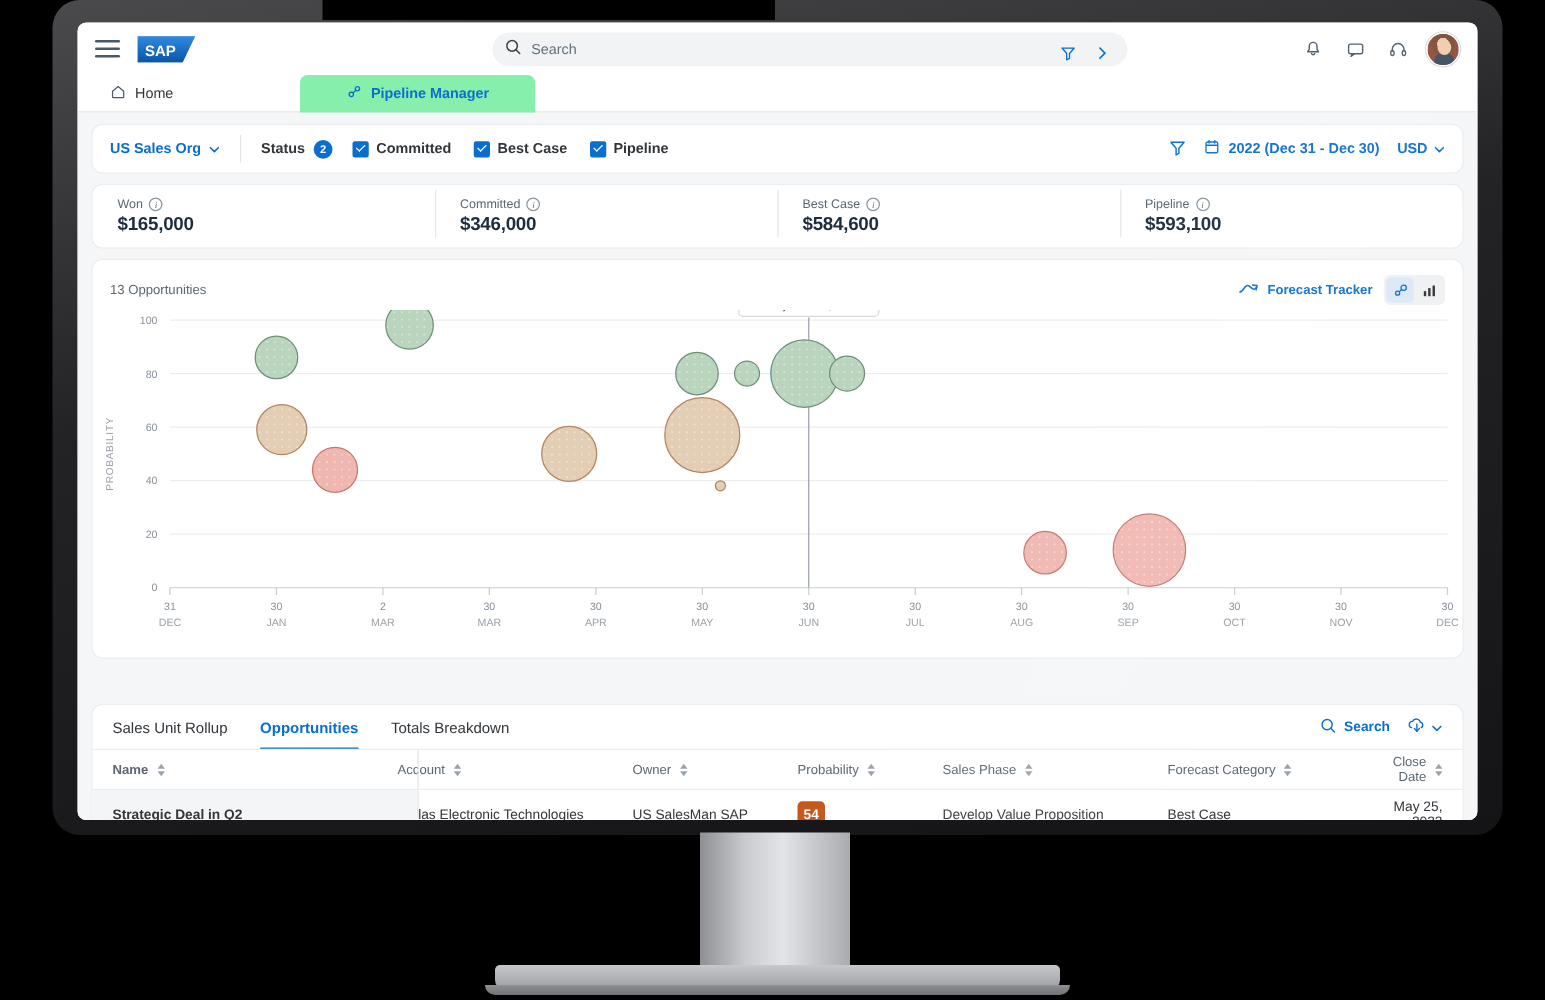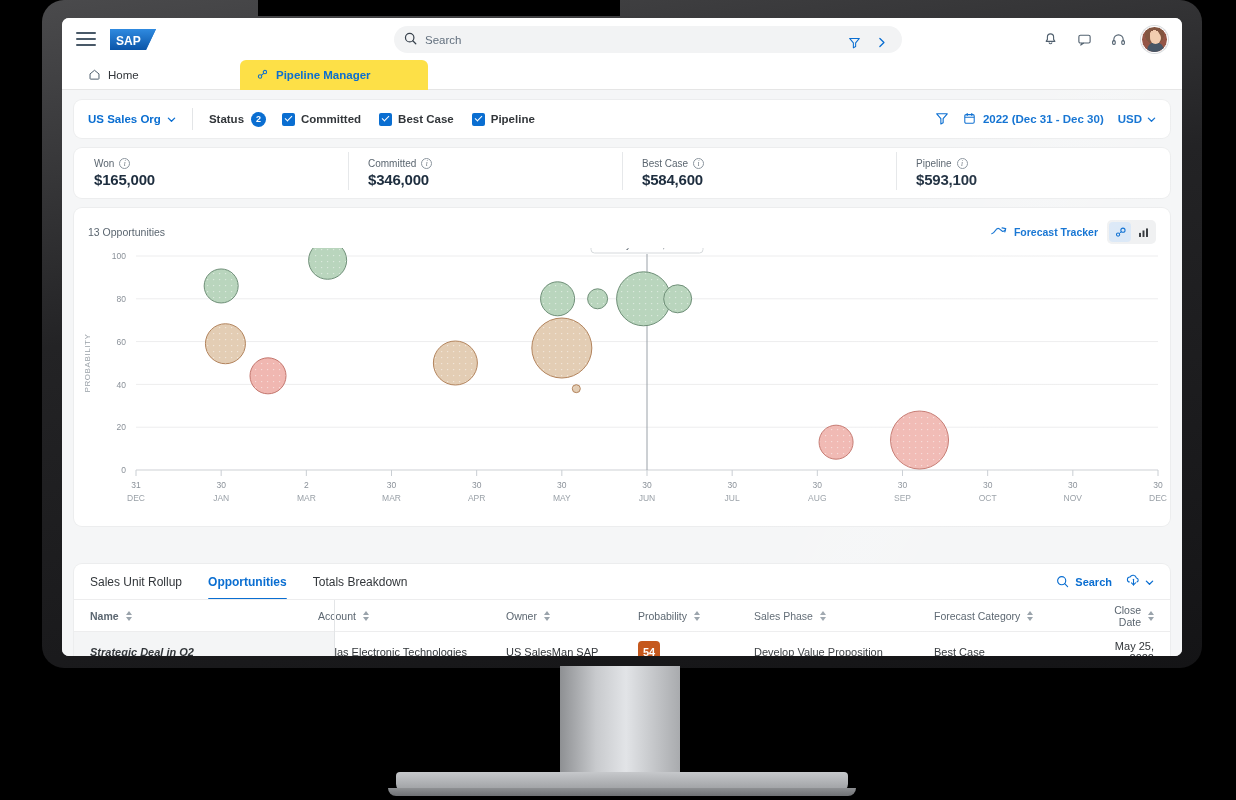--- a/index.html
+++ b/index.html
@@ -86,22 +86,22 @@
 
   
   .tab-row { height:30px; background:#fff; display:flex; align-items:flex-end; padding-left:10px; position:relative;}
   .tab-row:after{content:"";position:absolute;left:0;bottom:0;width:100%;height:1px;background:#e5e5e5;}
   .shell-tab {
     height:30px; display:flex; align-items:center; gap:7px; padding:0 16px;
     font-size:11.5px; color:#32363a; cursor:pointer; position:relative;
   }
   .shell-tab.home { width:168px; }
   .shell-tab.active {
-    background:#fde047; border-radius:6px 6px 0 0; font-weight:bold; color:#0a6ed1;
-    width:188px; z-index:2;
+    background:#86efac; border-radius:6px 6px 0 0; font-weight:bold; color:#0a6ed1;
+    width:188px; justify-content:center; z-index:2;
   }
 
   
   .page { background:#f5f6f7; height: 566px; padding: 10px 12px 0 12px; overflow:hidden;}
 
   
   .filter-bar {
     background:#fff; border-radius:8px; height:38px; display:flex; align-items:center;
     padding:0 14px; font-size:11.5px; box-shadow:0 0 0 1px rgba(0,0,0,.035);
   }
@@ -584,21 +584,21 @@
                 <span class="sorter">
                   <i class="up"></i>
                   <i class="dn"></i>
                 </span>
               </span>
             </div>
         </div>
 
         <div class="grid-row">
           <span class="row-hl-seg"></span>
-          <div class="c-name" style="position:relative;z-index:2;font-style:italic;">Strategic Deal in Q2</div>
+          <div class="c-name" style="position:relative;z-index:2;">Strategic Deal in Q2</div>
           <div class="c-acct">Dallas Electronic Technologies</div>
           <div class="c-own">US SalesMan SAP</div>
           <div class="c-prob">
             <span class="prob-chip">54</span>
           </div>
           <div class="c-ph">Develop Value Proposition</div>
           <div class="c-fc">Best Case</div>
           <div class="c-cd">May 25, 2022</div>
         </div>
 

